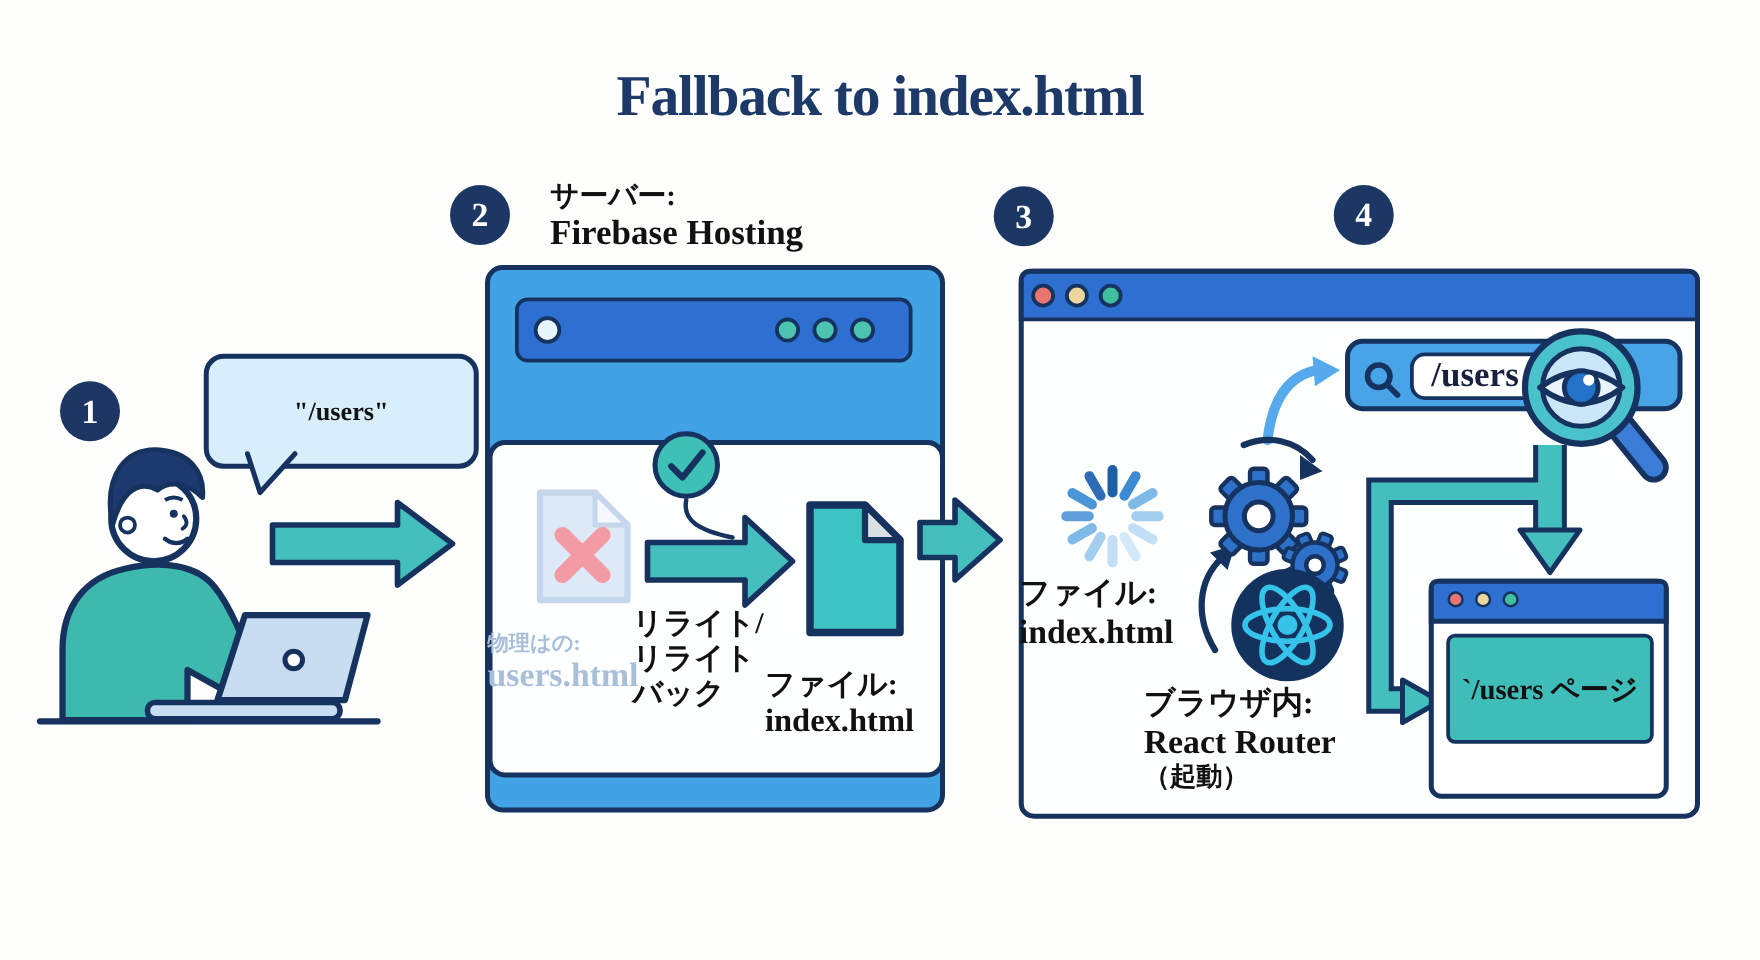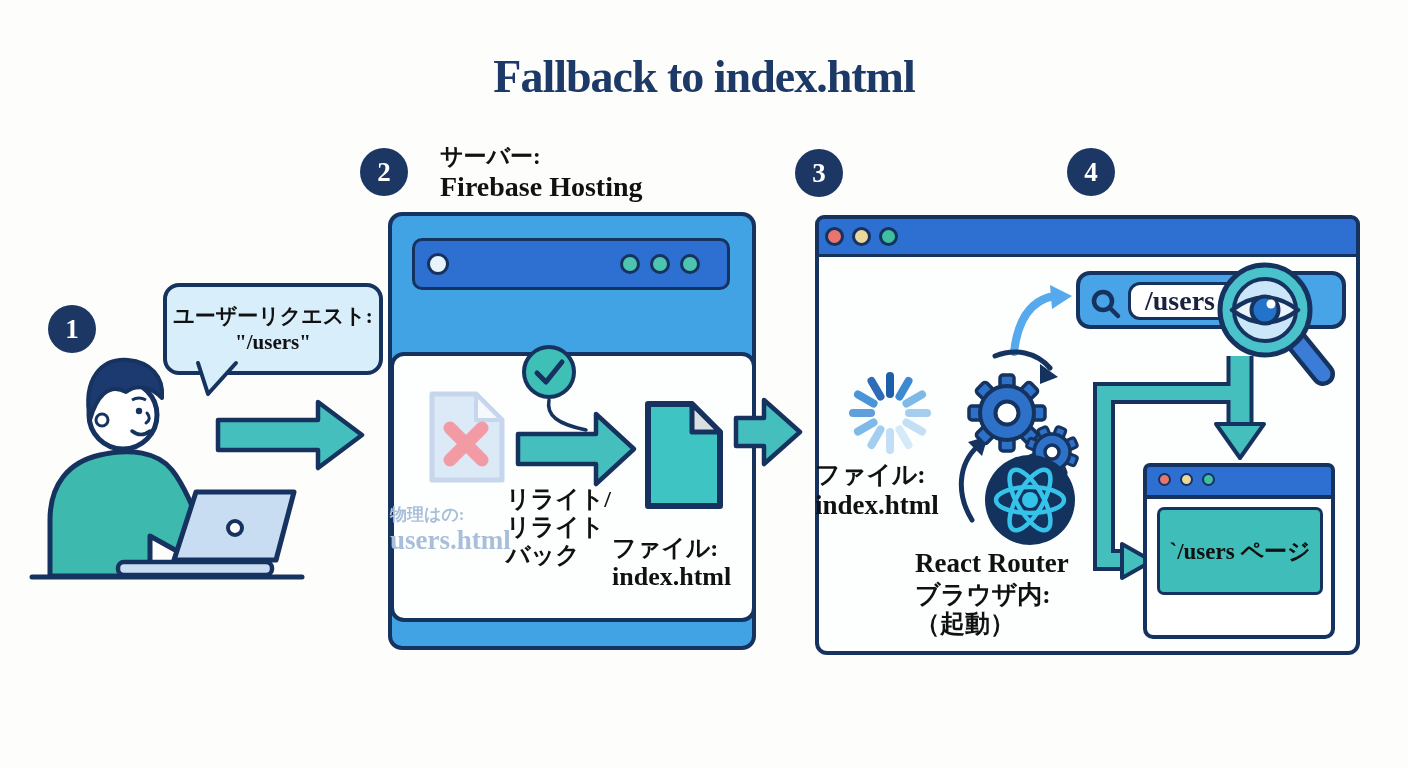--- a/index.html
+++ b/index.html
@@ -52,21 +52,20 @@
   <div class="abs badge" style="left:360px;top:148px;">2</div>
   <div class="abs badge" style="left:795px;top:149px;">3</div>
   <div class="abs badge" style="left:1067px;top:148px;">4</div>
 
   <div class="abs label" style="left:440px;top:143px;width:240px;">
     <div style="font-size:23px;">サーバー:</div>
     <div style="font-size:28px;">Firebase Hosting</div>
   </div>
 
   <div class="abs bubble">
-    <div>ユーザーリクエスト:</div>
     <div>"/users"</div>
   </div>
 
   <div class="abs box-server"></div>
   <div class="abs server-bar"></div>
   <div class="dot" style="left:427px;top:253px;width:22px;height:22px;background:#e8f4fc;border:3px solid #16335f;"></div>
   <div class="dot" style="left:620px;top:254px;width:20px;height:20px;background:#4cc4b0;border:3px solid #16335f;"></div>
   <div class="dot" style="left:650px;top:254px;width:20px;height:20px;background:#4cc4b0;border:3px solid #16335f;"></div>
   <div class="dot" style="left:680px;top:254px;width:20px;height:20px;background:#4cc4b0;border:3px solid #16335f;"></div>
   <div class="abs whitebox"></div>
@@ -256,18 +255,18 @@
     <div style="font-size:24px;">ファイル:</div>
     <div style="font-size:26px;">index.html</div>
   </div>
 
   <div class="abs label" style="left:815px;top:460px;width:150px;">
     <div style="font-size:25px;">ファイル:</div>
     <div style="font-size:27px;">index.html</div>
   </div>
 
   <div class="abs label" style="left:915px;top:548px;width:196px;line-height:1.18;">
+    <div style="font-size:25px;">ブラウザ内:</div>
     <div style="font-size:27px;">React Router</div>
-    <div style="font-size:25px;">ブラウザ内:</div>
-    <div style="font-size:25px;">（起動）</div>
+    <div style="font-size:21px;">（起動）</div>
   </div>
 
 </div>
 
 </body></html>

